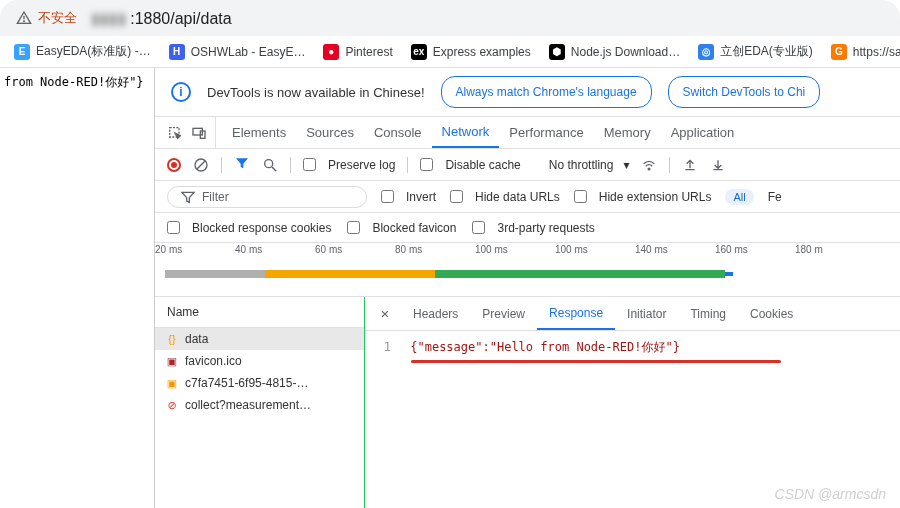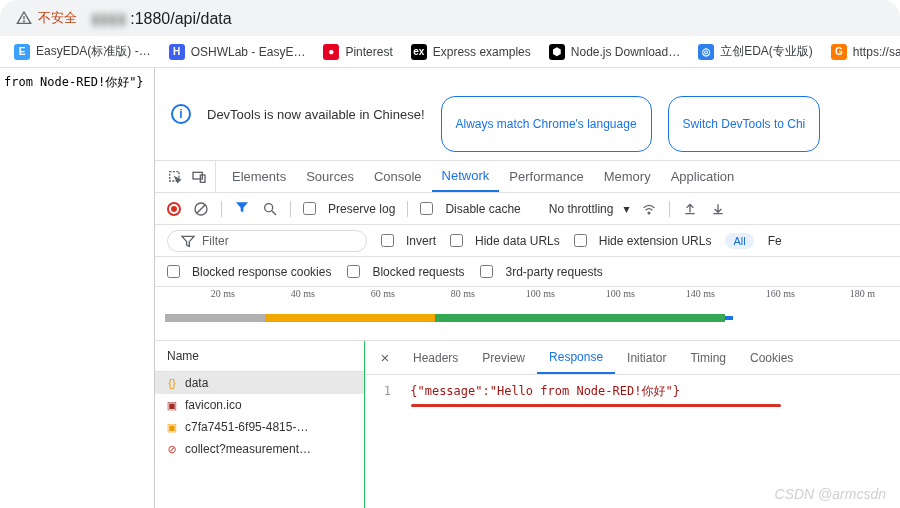--- a/index.html
+++ b/index.html
@@ -10,41 +10,41 @@
   .url .blur { filter: blur(3px); color: #999; }
   .bookmarks { height: 32px; background: #fff; display: flex; align-items: center; gap: 18px; padding: 0 14px; border-bottom: 1px solid #e0e0e0; font-size: 12px; color: #3c4043; }
   .bm { display: flex; align-items: center; gap: 6px; cursor: pointer; white-space: nowrap; }
   .bm .ico { width: 16px; height: 16px; display: inline-flex; align-items: center; justify-content: center; border-radius: 3px; font-size: 10px; font-weight: bold; color: #fff; }
   .main { display: flex; height: calc(508px - 36px - 32px); }
   .page { width: 155px; background: #fff; padding: 6px 4px; font-family: Consolas, monospace; font-size: 12px; color: #000; border-right: 1px solid #ccc; overflow: hidden; }
   .devtools { flex: 1; background: #fff; display: flex; flex-direction: column; }
   .info-bar { display: flex; align-items: center; gap: 16px; padding: 8px 16px; border-bottom: 1px solid #e0e0e0; }
   .info-bar .info-ico { width: 20px; height: 20px; border-radius: 50%; border: 2px solid #1a73e8; display: inline-flex; align-items: center; justify-content: center; color: #1a73e8; font-weight: bold; font-size: 12px; }
   .info-bar .msg { color: #333; font-size: 13px; }
-  .info-bar .btn { border: 1px solid #1a73e8; color: #1a73e8; padding: 20px 14px; border-radius: 14px; cursor: pointer; font-size: 12px; background: #fff; white-space: nowrap; margin-top: 20px; }
+  .info-bar .btn { border: 1px solid #1a73e8; color: #1a73e8; padding: 8px 14px; border-radius: 14px; cursor: pointer; font-size: 12px; background: #fff; white-space: nowrap; }
   .tabs-row { display: flex; align-items: flex-end; border-bottom: 1px solid #e0e0e0; padding: 0 12px; font-size: 13px; color: #5f6368; height: 32px; gap: 6px; }
   .tabs-row .pre-icons { display: flex; gap: 8px; align-items: center; padding-right: 8px; border-right: 1px solid #e0e0e0; height: 100%; }
   .tab { padding: 0 10px; height: 100%; display: flex; align-items: center; cursor: pointer; }
   .tab.active { color: #1a73e8; border-bottom: 2px solid #1a73e8; }
   .toolbar { display: flex; align-items: center; gap: 12px; padding: 5px 12px; border-bottom: 1px solid #e0e0e0; height: 32px; font-size: 12px; color: #333; }
   .circle-btn { width: 14px; height: 14px; border: 2px solid #d93025; border-radius: 50%; display: inline-flex; align-items: center; justify-content: center; }
   .circle-btn .dot { width: 6px; height: 6px; background: #d93025; border-radius: 50%; }
   .funnel { color: #1a73e8; font-size: 14px; }
   .chk { display: flex; align-items: center; gap: 12px; }
   .chk input { width: 13px; height: 13px; }
   .throttle { display: flex; align-items: center; gap: 4px; margin-left: 16px; }
   .toolbar .sep { width: 1px; height: 16px; background: #ccc; }
   .toolbar .ico-btn { color: #555; cursor: pointer; }
   .filter-row { display: flex; align-items: center; gap: 14px; padding: 4px 12px; border-bottom: 1px solid #e0e0e0; height: 32px; font-size: 12px; flex-wrap: nowrap; overflow: hidden; }
   .filter-box { display: flex; align-items: center; gap: 6px; border: 1px solid #dadce0; border-radius: 14px; padding: 2px 12px; width: 200px; color: #5f6368; }
   .filter-row2 { display: flex; align-items: center; gap: 16px; padding: 6px 12px; border-bottom: 1px solid #e0e0e0; height: 30px; font-size: 12px; }
   .pill { background: #e8f0fe; color: #1967d2; padding: 2px 8px; border-radius: 10px; font-size: 11px; }
   .timeline { height: 54px; border-bottom: 1px solid #e0e0e0; position: relative; background: #fff; }
   .ticks { display: flex; justify-content: flex-start; font-size: 10px; color: #5f6368; padding: 1px 0; }
-  .ticks span { width: 80px; text-align: right; font-family: Liberation Serif, serif; }
+  .ticks span { width: 80px; text-align: left; }
   .bars { position: relative; height: 8px; margin-top: 14px; margin-left: 10px; }
   .bar-seg { position: absolute; height: 8px; top: 0; }
   .network-body { flex: 1; display: flex; overflow: hidden; }
   .name-col { width: 210px; border-right: 1px solid #22c55e; display: flex; flex-direction: column; }
   .col-head { padding: 8px 12px; font-size: 12px; color: #333; border-bottom: 1px solid #e0e0e0; }
   .req { display: flex; align-items: center; gap: 6px; padding: 4px 10px; font-size: 12px; cursor: pointer; white-space: nowrap; overflow: hidden; text-overflow: ellipsis; }
   .req.sel { background: #e8e8e8; }
   .req .ri { width: 14px; height: 14px; display: inline-flex; align-items: center; justify-content: center; font-size: 11px; flex-shrink: 0; }
   .detail { flex: 1; display: flex; flex-direction: column; }
   .dtabs { display: flex; align-items: center; gap: 4px; border-bottom: 1px solid #e0e0e0; height: 34px; padding: 0 8px; font-size: 12px; color: #5f6368; }
@@ -213,21 +213,21 @@
       <span>Fe</span>
     </div>
 
     <div class="filter-row2">
       <label class="chk">
           <input type="checkbox" style="">
           <span>Blocked response cookies</span>
         </label>
       <label class="chk">
           <input type="checkbox" style="">
-          <span>Blocked requests</span>
+          <span>Blocked favicon</span>
         </label>
       <label class="chk">
           <input type="checkbox" style="">
           <span>3rd-party requests</span>
         </label>
     </div>
 
     <div class="timeline">
       <div class="ticks" id="ticks">
           <span>20 ms</span>

